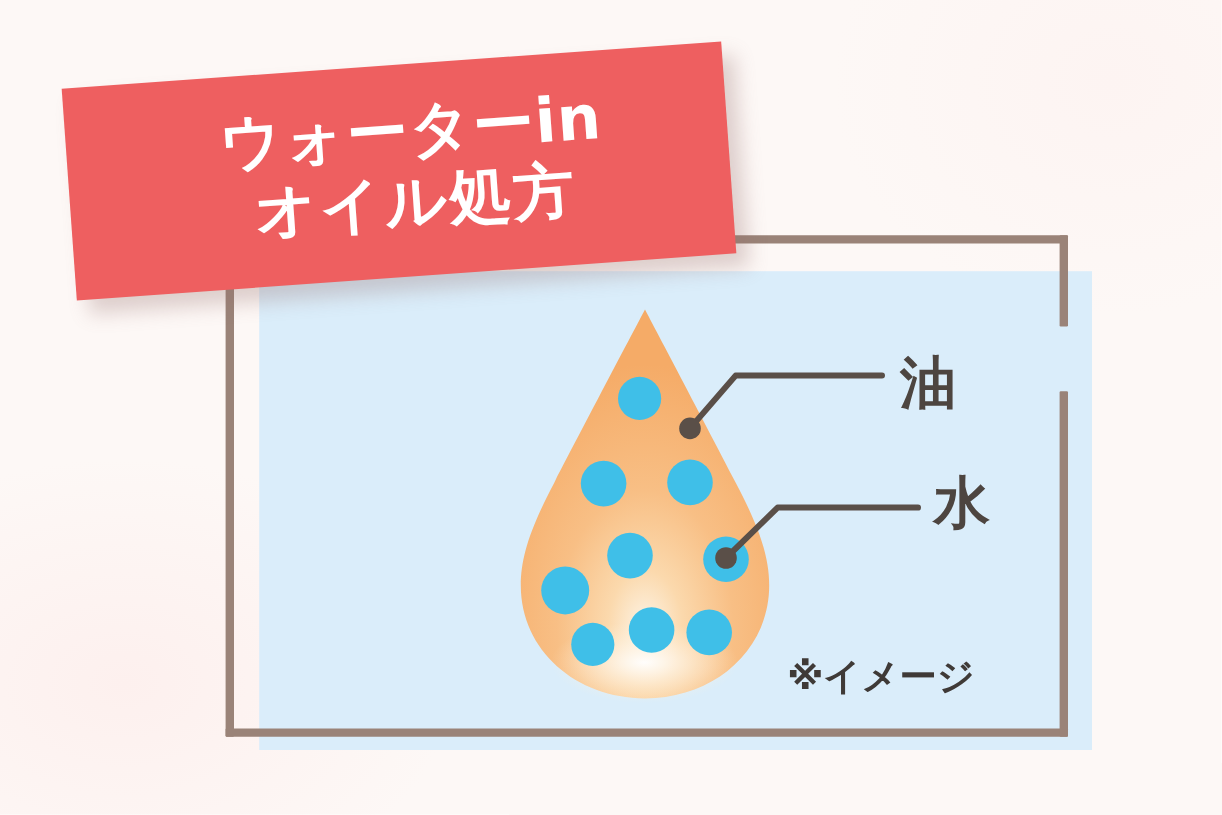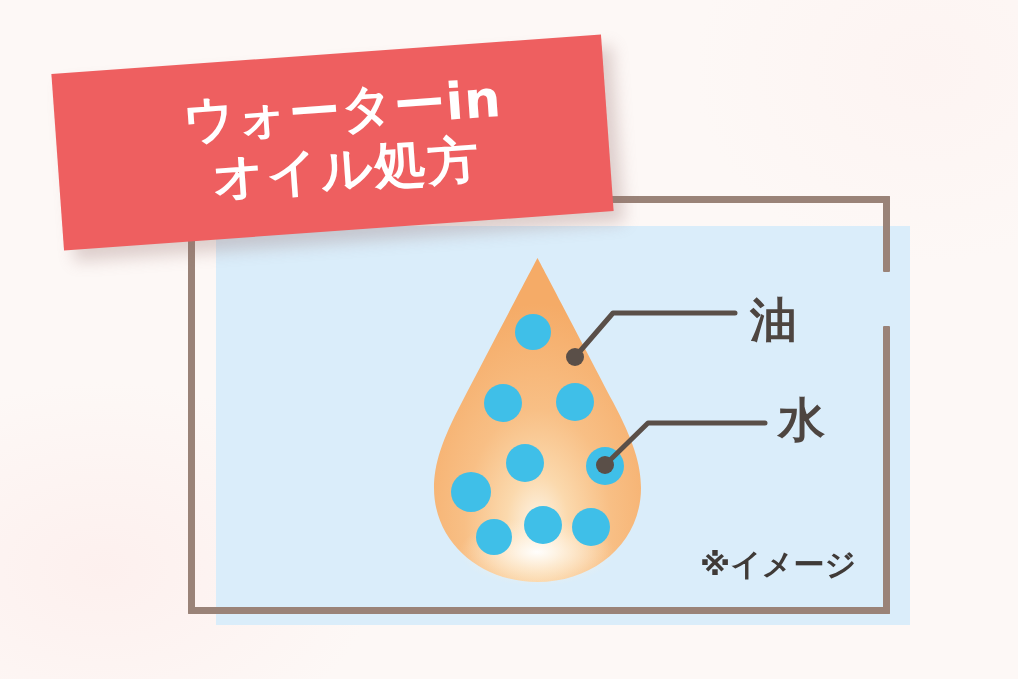--- a/index.html
+++ b/index.html
@@ -77,21 +77,21 @@
     font-weight: 700;
     letter-spacing: 1px;
     line-height: 1;
     font-family: "DejaVu Sans", "Liberation Sans", sans-serif;
   }
   .label-oil   { left: 750px; top: 296px; }
   .label-water { left: 778px; top: 396px; }
 
   .note {
     position: absolute;
-    left: 700px;
+    left: 656px;
     top: 549px;
     font-size: 31px;
     font-weight: 700;
     color: #3f3a37;
     letter-spacing: 0px;
     line-height: 1;
   }
 
   
   .banner {

